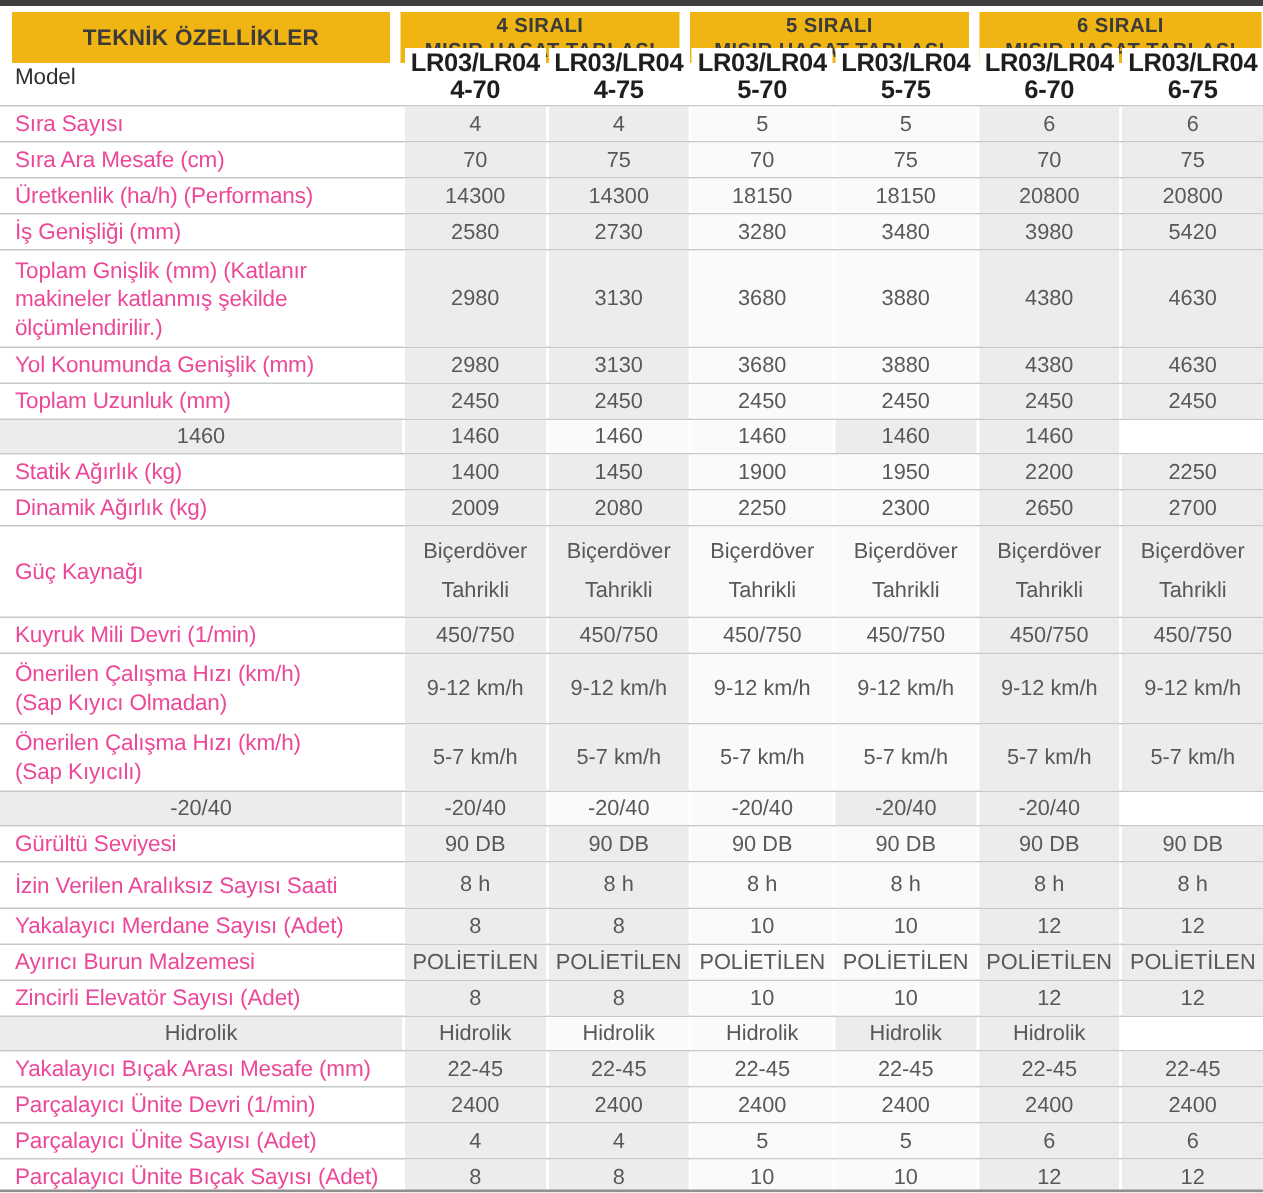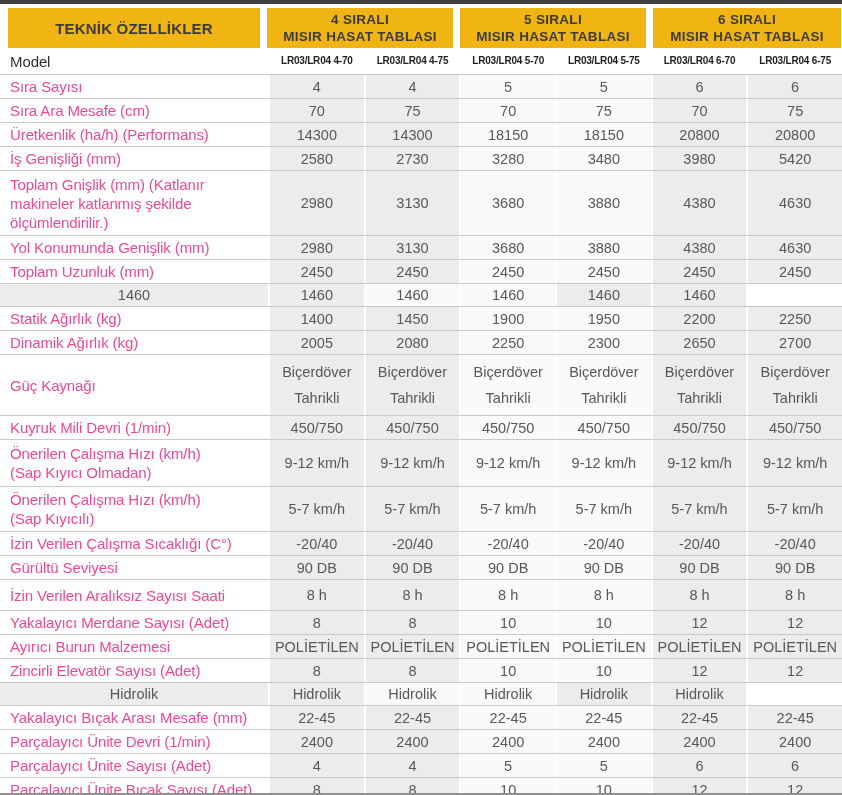--- a/index.html
+++ b/index.html
@@ -9,21 +9,21 @@
   }
   .top-bar{height:4px;background:var(--darkbar,#3F3F3F);margin-bottom:4px;}
   .bottom-bar{position:absolute;left:0;bottom:0;width:100%;height:2px;background:#909090;}
 
   
   .header{
     display:grid;
     grid-template-columns:252px 186px 186px 188px;
     column-gap:7px;
     padding-left:8px;
-    height:40px;
+    height:24px;
   }
   .h-block{
     background:var(--accent,#F0B513);
     color:#3B3B3B;
     display:flex;flex-direction:column;align-items:center;justify-content:center;
     text-align:center;
   }
   .h-title{font-size:15px;font-weight:700;letter-spacing:.2px;}
   .h-group span{display:block;font-size:13.5px;font-weight:700;line-height:17px;letter-spacing:.3px;}
 
@@ -46,21 +46,21 @@
     font-size:14.5px;color:#58585A;text-align:center;line-height:18px;
     padding:1px 2px;
   }
   .cell.value.g0,.cell.value.g2{background:var(--shade,#ECECEC);}
   .cell.value.g1{background:var(--lightcell,#FAFAFA);}
 
   
   .row.model{min-height:26px;border-bottom:1px solid var(--border,#C9C9C9);}
   .row.model .cell.label{font-size:15px;color:#2E2E2E;}
   .row.model .cell.value{
-    background:#fff;font-weight:700;font-size:10px;color:#1E1E1E;letter-spacing:-0.2px;
+    background:#fff;font-weight:700;font-size:17px;color:#1E1E1E;letter-spacing:-0.2px;
   }
 
   
   #rows .row:nth-child(6){min-height:64px;}          
   #rows .row:nth-child(12){min-height:60px;}         
   #rows .row:nth-child(12) .cell.value{line-height:26px;}
   #rows .row:nth-child(14){min-height:46px;}         
   #rows .row:nth-child(15){min-height:44px;}         
   #rows .row:nth-child(18){min-height:30px;}         
   #rows .row:nth-child(27){min-height:26px;}         
@@ -174,21 +174,21 @@
         <div class="cell label">Statik Ağırlık (kg)</div>
         <div class="cell value g0">1400</div>
         <div class="cell value g0">1450</div>
         <div class="cell value g1">1900</div>
         <div class="cell value g1">1950</div>
         <div class="cell value g2">2200</div>
         <div class="cell value g2">2250</div>
       </div>
       <div class="row">
         <div class="cell label">Dinamik Ağırlık (kg)</div>
-        <div class="cell value g0">2005</div>
+        <div class="cell value g0">2009</div>
         <div class="cell value g0">2080</div>
         <div class="cell value g1">2250</div>
         <div class="cell value g1">2300</div>
         <div class="cell value g2">2650</div>
         <div class="cell value g2">2700</div>
       </div>
       <div class="row">
         <div class="cell label">Güç Kaynağı</div>
         <div class="cell value g0">Biçerdöver
 Tahrikli</div>
@@ -226,21 +226,20 @@
         <div class="cell label">Önerilen Çalışma Hızı (km/h)
 (Sap Kıyıcılı)</div>
         <div class="cell value g0">5-7 km/h</div>
         <div class="cell value g0">5-7 km/h</div>
         <div class="cell value g1">5-7 km/h</div>
         <div class="cell value g1">5-7 km/h</div>
         <div class="cell value g2">5-7 km/h</div>
         <div class="cell value g2">5-7 km/h</div>
       </div>
       <div class="row">
-        <div class="cell label">İzin Verilen Çalışma Sıcaklığı (C°)</div>
         <div class="cell value g0">-20/40</div>
         <div class="cell value g0">-20/40</div>
         <div class="cell value g1">-20/40</div>
         <div class="cell value g1">-20/40</div>
         <div class="cell value g2">-20/40</div>
         <div class="cell value g2">-20/40</div>
       </div>
       <div class="row">
         <div class="cell label">Gürültü Seviyesi</div>
         <div class="cell value g0">90 DB</div>

